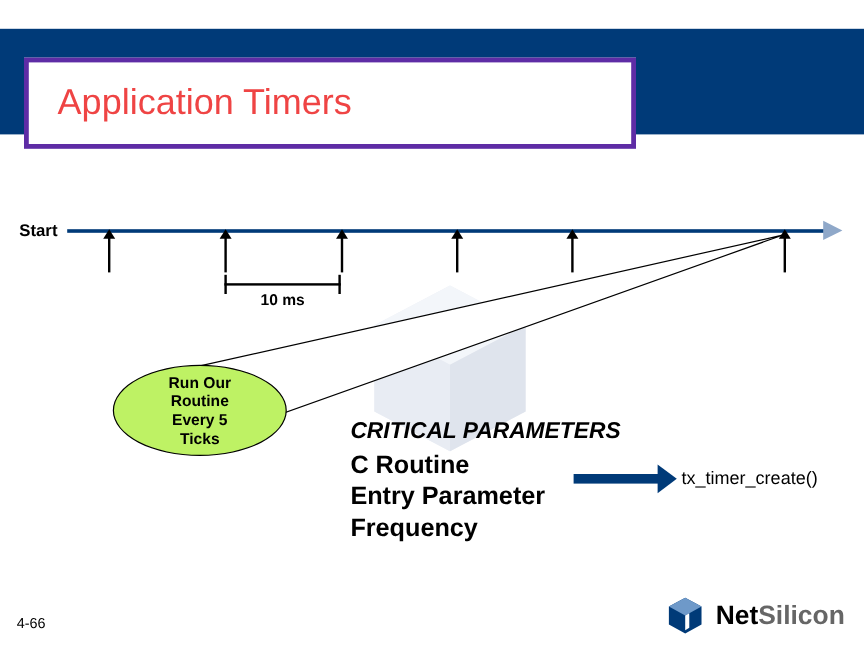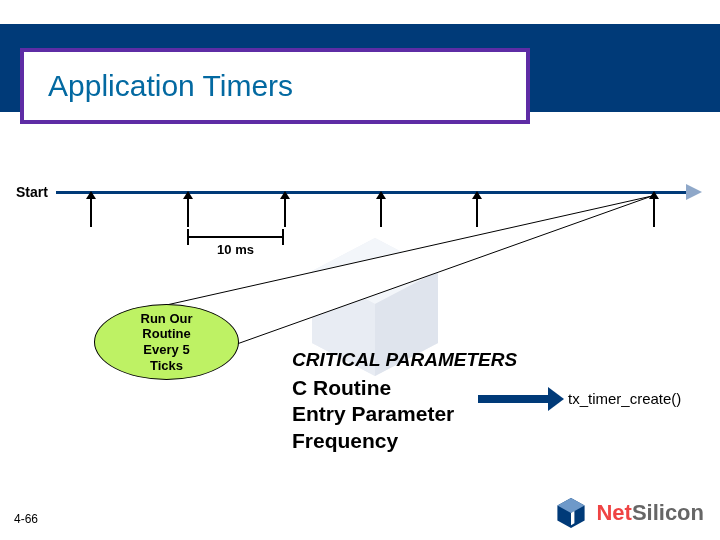--- a/index.html
+++ b/index.html
@@ -5,21 +5,21 @@
   * { margin: 0; padding: 0; box-sizing: border-box; }
   html, body { width: 720px; height: 540px; font-family: Arial, Helvetica, sans-serif; background: #fff; overflow: hidden; }
   .slide { position: relative; width: 720px; height: 540px; }
 
   
   .topbar { position: absolute; left: 0; top: 24px; width: 720px; height: 88px; background: #003a78; }
 
   
   .titlebox { position: absolute; left: 20px; top: 48px; width: 510px; height: 76px;
               background: #fff; border: 4px solid #5e2ca5; display: flex; align-items: center; padding-left: 24px; }
-  .titlebox span { font-size: 30px; color: #0369a1; }
+  .titlebox span { font-size: 30px; color: #ef4444; }
 
   
   .time-label { position: absolute; left: 16px; top: 184px; font-size: 14px; font-weight: bold; }
   .axis { position: absolute; left: 56px; top: 191px; width: 634px; height: 3px; background: #003a78; }
   .axis .arrow { position: absolute; right: -12px; top: -7px; width: 0; height: 0;
                  border-left: 16px solid #8fa8c9; border-top: 8px solid transparent; border-bottom: 8px solid transparent; }
   .tick { position: absolute; top: 197px; width: 2px; height: 30px; background: #000; }
   .tick::before { content: ""; position: absolute; left: -4px; top: -6px; width: 0; height: 0;
                   border-left: 5px solid transparent; border-right: 5px solid transparent; border-bottom: 8px solid #000; }
   .t1 { left: 90px; } .t2 { left: 187px; } .t3 { left: 284px; } .t4 { left: 380px; } .t5 { left: 476px; } .t6 { left: 653px; }
@@ -52,21 +52,21 @@
   .fn-name { position: absolute; left: 568px; top: 390px; font-size: 15px; font-weight: normal; }
 
   
   .wedge { position: absolute; left: 0; top: 0; pointer-events: none; }
 
   
   .pagenum { position: absolute; left: 14px; bottom: 14px; font-size: 12px; margin-top: 31px; }
   .logo { position: absolute; right: 16px; bottom: 10px; display: flex; align-items: center; gap: 8px; }
   .logo .mark { width: 34px; height: 34px; }
   .logo .word { font-size: 22px; font-weight: bold; }
-  .logo .word .net { color: #ef4444; }
+  .logo .word .net { color: #000000; }
   .logo .word .sil { color: #666; }
 </style>
 </head>
 <body>
 
 <div class="slide">
 
   <div class="topbar"></div>
   <div class="titlebox">
     <span>Application Timers</span>

